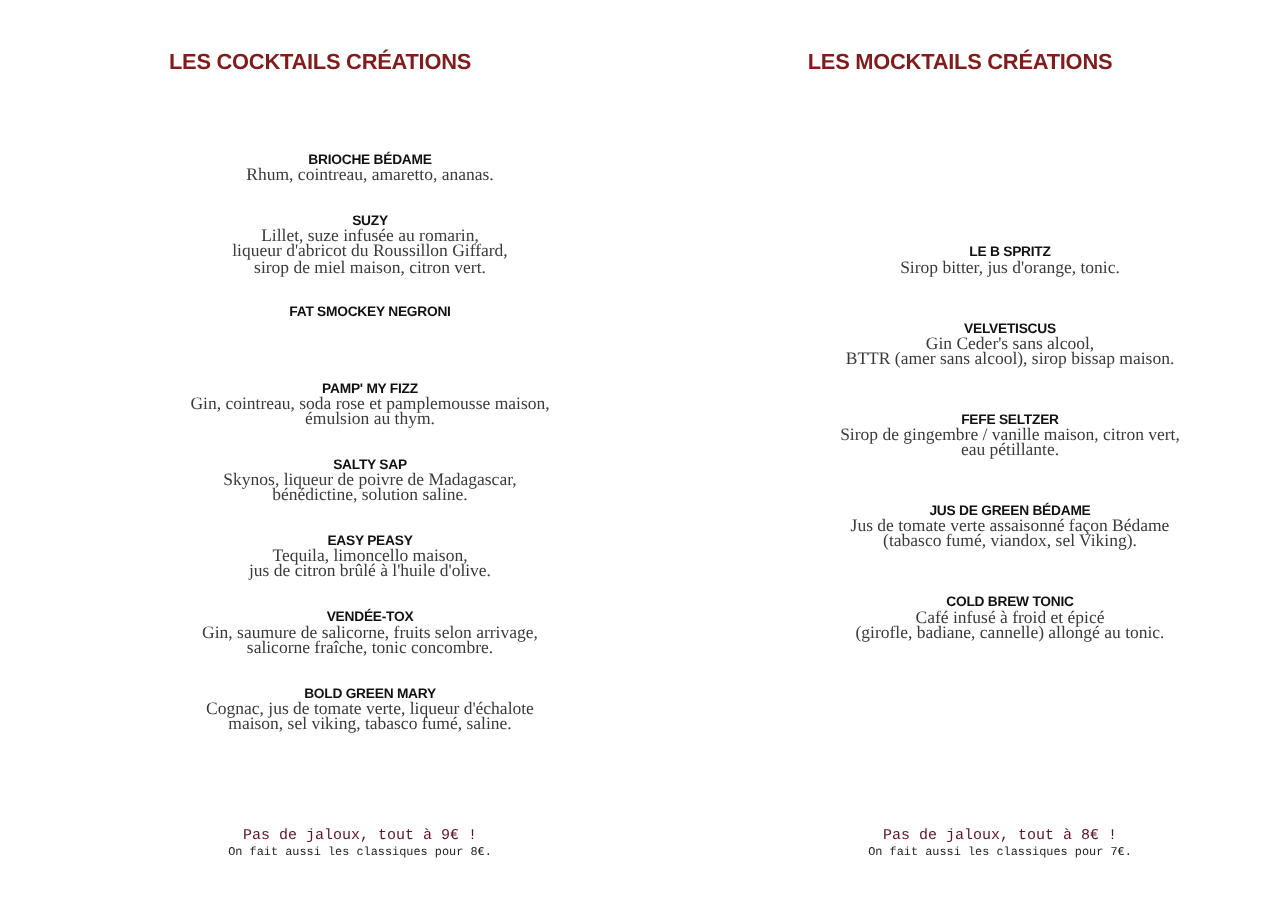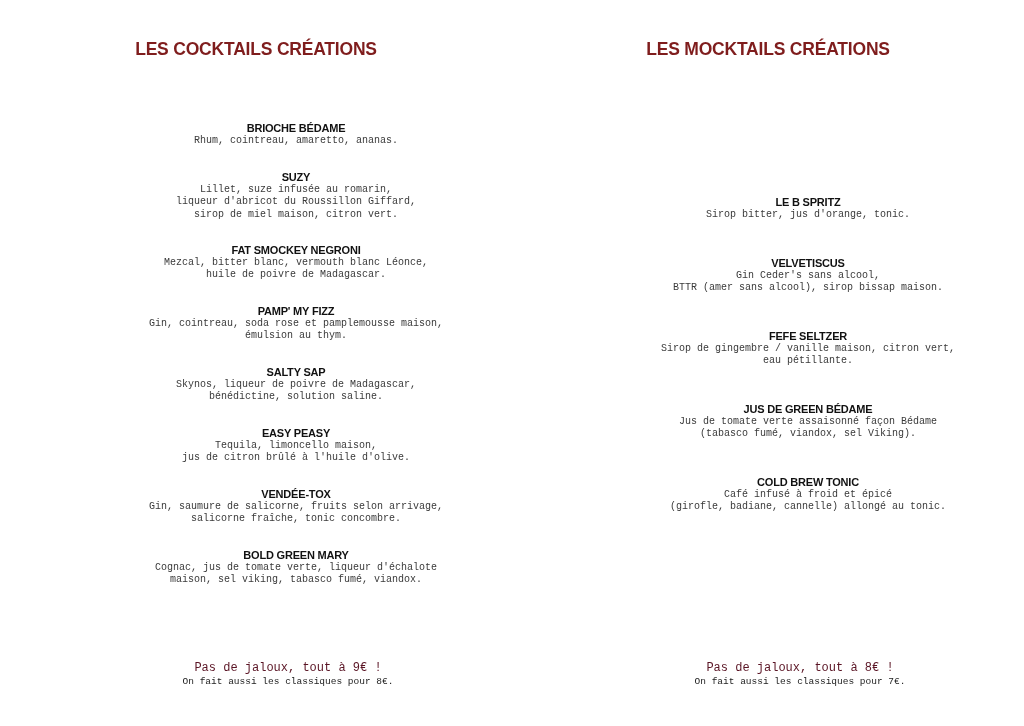--- a/index.html
+++ b/index.html
@@ -18,22 +18,22 @@
       font-weight: bold; font-size: 17.5px; letter-spacing: -0.2px;
       color: #7f1d1d;
     }
     .item { position: absolute; left: 0; width: 512px; text-align: center; margin-left: 40px; }
     .item-name {
       font-family: "Liberation Sans", "DejaVu Sans", sans-serif;
       font-weight: bold; font-size: 11px; color: #111111;
       line-height: 13px; letter-spacing: -0.2px;
     }
     .item-desc {
-      font-family: Liberation Mono, monospace;
-      font-size: 10px; color: #3a3a3a; line-height: 12.3px;
+      font-family: Liberation Serif, serif;
+      font-size: 14px; color: #3a3a3a; line-height: 12.3px;
       white-space: pre-line;
     }
     .footer { position: absolute; left: 0; width: 512px; top: 661px; text-align: center; padding-left: 32px; }
     .promo {
       font-family: "Liberation Mono", "DejaVu Sans Mono", monospace;
       font-size: 12px; color: #5a1424; line-height: 15px;
     }
     .classics {
       font-family: "Liberation Mono", "DejaVu Sans Mono", monospace;
       font-size: 9.5px; color: #222222; line-height: 12px;
@@ -50,22 +50,20 @@
     <div class="item-desc">Rhum, cointreau, amaretto, ananas.</div>
   </div>
   <div class="item" style="top:171px">
     <div class="item-name">SUZY</div>
     <div class="item-desc">Lillet, suze infusée au romarin,
 liqueur d'abricot du Roussillon Giffard,
 sirop de miel maison, citron vert.</div>
   </div>
   <div class="item" style="top:244px">
     <div class="item-name">FAT SMOCKEY NEGRONI</div>
-    <div class="item-desc">Mezcal, bitter blanc, vermouth blanc Léonce,
-huile de poivre de Madagascar.</div>
   </div>
   <div class="item" style="top:305px">
     <div class="item-name">PAMP' MY FIZZ</div>
     <div class="item-desc">Gin, cointreau, soda rose et pamplemousse maison,
 émulsion au thym.</div>
   </div>
   <div class="item" style="top:366px">
     <div class="item-name">SALTY SAP</div>
     <div class="item-desc">Skynos, liqueur de poivre de Madagascar,
 bénédictine, solution saline.</div>
@@ -76,21 +74,21 @@
 jus de citron brûlé à l'huile d'olive.</div>
   </div>
   <div class="item" style="top:488px">
     <div class="item-name">VENDÉE-TOX</div>
     <div class="item-desc">Gin, saumure de salicorne, fruits selon arrivage,
 salicorne fraîche, tonic concombre.</div>
   </div>
   <div class="item" style="top:549px">
     <div class="item-name">BOLD GREEN MARY</div>
     <div class="item-desc">Cognac, jus de tomate verte, liqueur d'échalote
-maison, sel viking, tabasco fumé, viandox.</div>
+maison, sel viking, tabasco fumé, saline.</div>
   </div>
 
   <div class="footer">
     <div class="promo">Pas de jaloux, tout à 9€ !</div>
     <div class="classics">On fait aussi les classiques pour 8€.</div>
   </div>
 </div>
 
 <div class="col right">
   <div class="col-title">LES MOCKTAILS CRÉATIONS</div>

